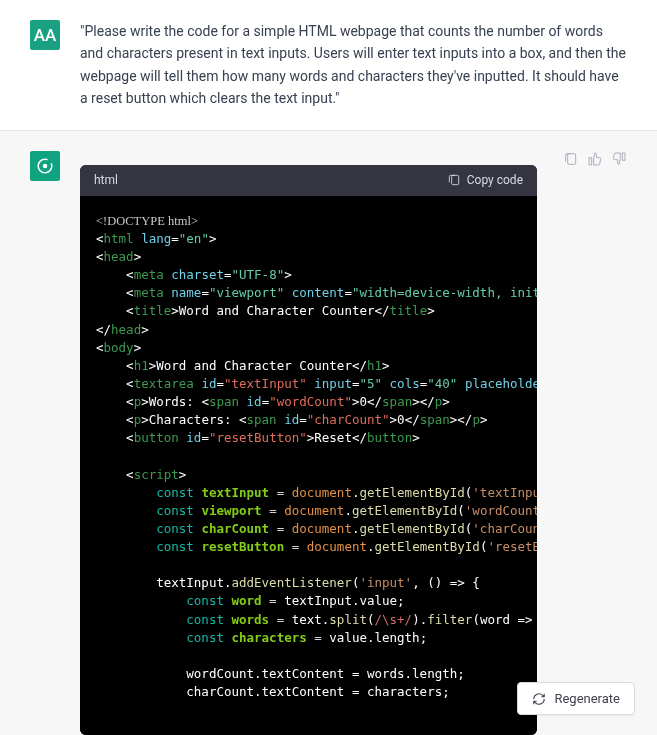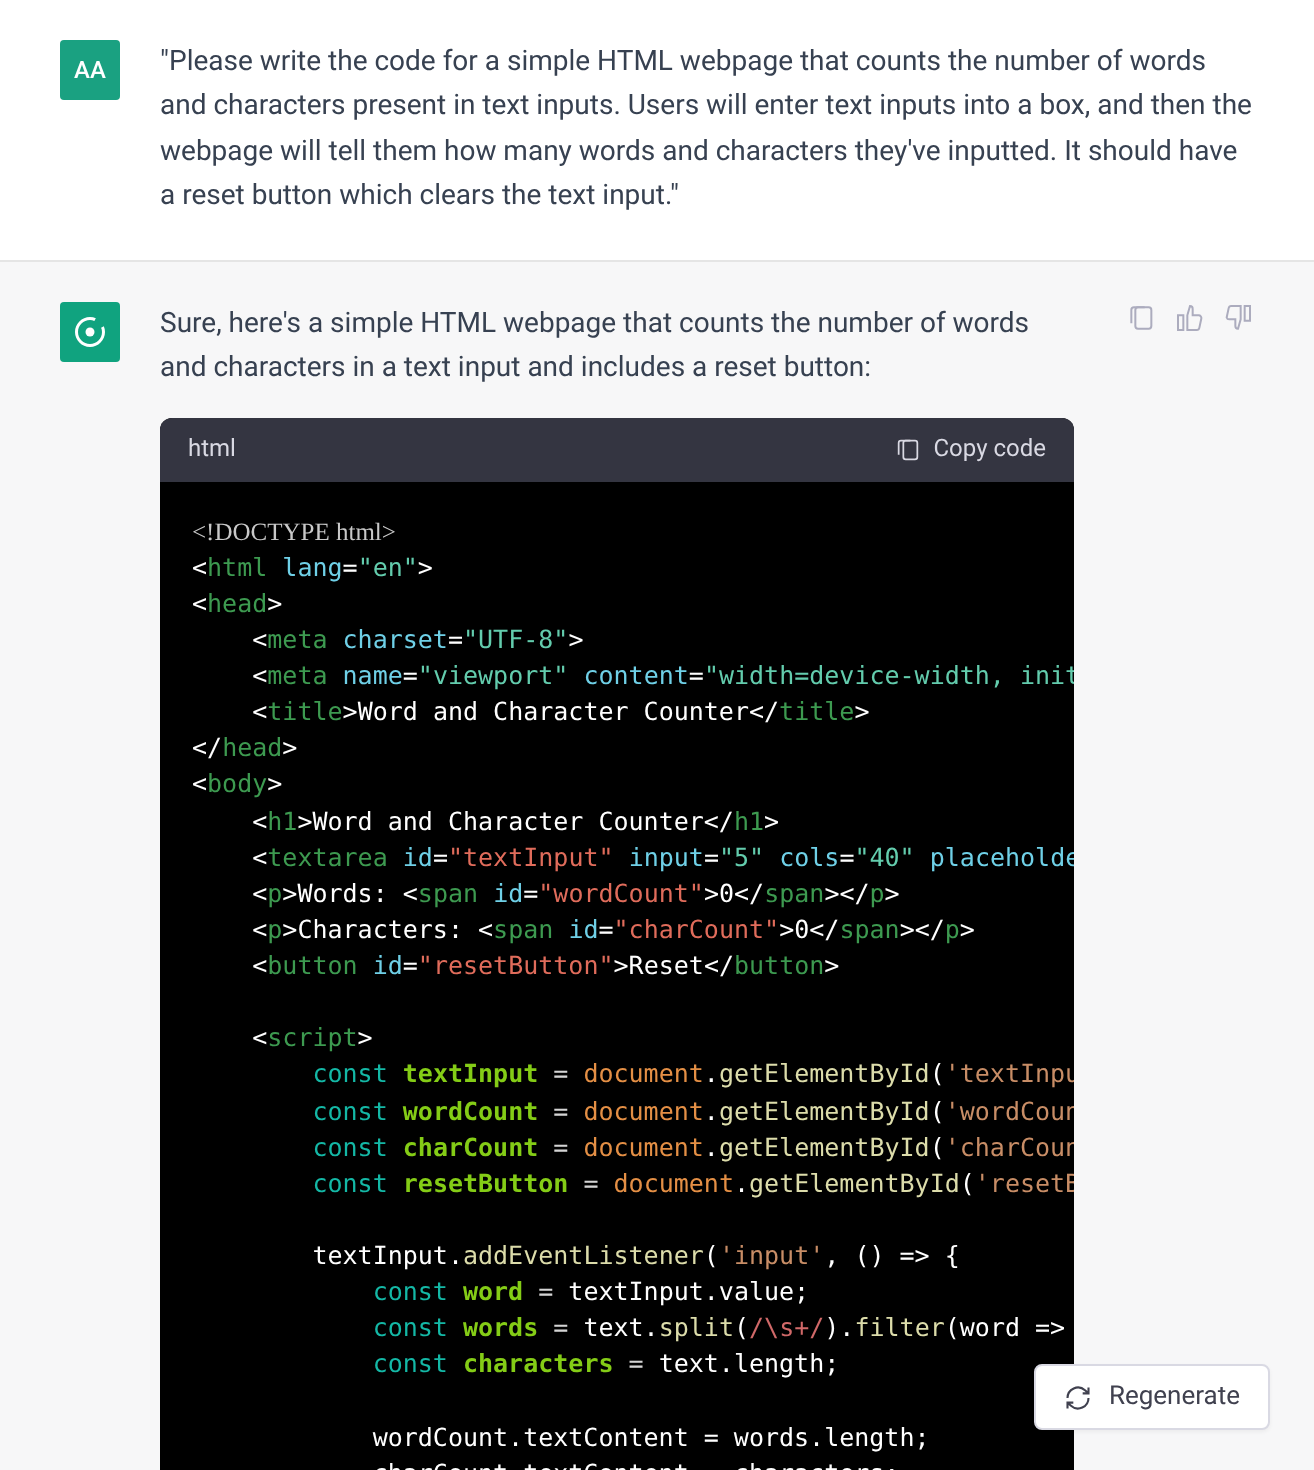--- a/index.html
+++ b/index.html
@@ -20,21 +20,21 @@
   .msg.user { background: #ffffff; border-bottom: 1px solid #e5e5e5; }
   .msg.assistant { background: #f7f7f8; }
   .avatar {
     width: 30px;
     height: 30px;
     flex: none;
     border-radius: 2px;
     display: flex;
     align-items: center;
     justify-content: center;
-    font-size: 12px;
+    font-size: 17px;
     color: #fff;
     font-weight: 500;
   }
   .avatar.user-av { background: #1aa181; }
   .avatar.bot-av { background: #10a37f; }
   .bot-logo {
     width: 18px; height: 18px;
   }
   .content {
     flex: 1;
@@ -131,21 +131,20 @@
 </div>
 
 <div class="msg assistant">
   <div class="avatar bot-av">
     <svg class="bot-logo" viewBox="0 0 24 24">
       <path fill="#fff" d="M22 12c0 5.5-4.5 10-10 10S2 17.5 2 12 6.5 2 12 2c1.4 0 2.7.3 3.9.8l-1 1.8C14 4.2 13 4 12 4 7.6 4 4 7.6 4 12s3.6 8 8 8 8-3.6 8-8c0-1-.2-2-.6-2.9l1.8-1C21.7 9.3 22 10.6 22 12z"></path>
       <circle cx="12" cy="12" r="3" fill="#fff"></circle>
     </svg>
   </div>
   <div class="content">
-    <div>Sure, here's a simple HTML webpage that counts the number of words and characters in a text input and includes a reset button:</div>
 
     <div class="codeblock">
       <div class="codehead">
         <span>html</span>
         <div class="copybtn">
           <svg class="copy-ico" viewBox="0 0 24 24">
             <rect x="8" y="4" width="12" height="16" rx="2"></rect>
             <path d="M4 16V6a2 2 0 0 1 2-2h8"></path>
           </svg>
           <span>Copy code</span>
@@ -160,28 +159,28 @@
 <span class="punct">&lt;/</span><span class="tag">head</span><span class="punct">&gt;</span>
 <span class="punct">&lt;</span><span class="tag">body</span><span class="punct">&gt;</span>
     <span class="punct">&lt;</span><span class="tag">h1</span><span class="punct">&gt;</span><span class="plain">Word and Character Counter</span><span class="punct">&lt;/</span><span class="tag">h1</span><span class="punct">&gt;</span>
     <span class="punct">&lt;</span><span class="tag">textarea</span> <span class="attr">id</span><span class="punct">=</span><span class="id-tok">"textInput"</span> <span class="attr">input</span><span class="punct">=</span><span class="str">"5"</span> <span class="attr">cols</span><span class="punct">=</span><span class="str">"40"</span> <span class="attr">placeholder</span>
     <span class="punct">&lt;</span><span class="tag">p</span><span class="punct">&gt;</span><span class="plain">Words: </span><span class="punct">&lt;</span><span class="tag">span</span> <span class="attr">id</span><span class="punct">=</span><span class="id-tok">"wordCount"</span><span class="punct">&gt;</span><span class="plain">0</span><span class="punct">&lt;/</span><span class="tag">span</span><span class="punct">&gt;&lt;/</span><span class="tag">p</span><span class="punct">&gt;</span>
     <span class="punct">&lt;</span><span class="tag">p</span><span class="punct">&gt;</span><span class="plain">Characters: </span><span class="punct">&lt;</span><span class="tag">span</span> <span class="attr">id</span><span class="punct">=</span><span class="id-tok">"charCount"</span><span class="punct">&gt;</span><span class="plain">0</span><span class="punct">&lt;/</span><span class="tag">span</span><span class="punct">&gt;&lt;/</span><span class="tag">p</span><span class="punct">&gt;</span>
     <span class="punct">&lt;</span><span class="tag">button</span> <span class="attr">id</span><span class="punct">=</span><span class="id-tok">"resetButton"</span><span class="punct">&gt;</span><span class="plain">Reset</span><span class="punct">&lt;/</span><span class="tag">button</span><span class="punct">&gt;</span>
 
     <span class="punct">&lt;</span><span class="tag">script</span><span class="punct">&gt;</span>
         <span class="kw">const</span> <span class="var">textInput</span><span class="op"> = </span><span class="lit">document</span><span class="dot">.</span><span class="fn">getElementById</span><span class="punct">(</span><span class="strg">'textInput'</span>
-        <span class="kw">const</span> <span class="var">wordCount</span><span class="op"> = </span><span class="lit">document</span><span class="dot">.</span><span class="fn">getElementById</span><span class="punct">(</span><span class="strg">'wordCount'</span>
+        <span class="kw">const</span> <span class="var">viewport</span><span class="op"> = </span><span class="lit">document</span><span class="dot">.</span><span class="fn">getElementById</span><span class="punct">(</span><span class="strg">'wordCount'</span>
         <span class="kw">const</span> <span class="var">charCount</span><span class="op"> = </span><span class="lit">document</span><span class="dot">.</span><span class="fn">getElementById</span><span class="punct">(</span><span class="strg">'charCount'</span>
         <span class="kw">const</span> <span class="var">resetButton</span><span class="op"> = </span><span class="lit">document</span><span class="dot">.</span><span class="fn">getElementById</span><span class="punct">(</span><span class="strg">'resetButton'</span>
 
         <span class="plain">textInput.</span><span class="fn">addEventListener</span><span class="punct">(</span><span class="strg">'input'</span><span class="punct">, </span><span class="plain">() =&gt; {</span>
             <span class="kw">const</span> <span class="var">word</span><span class="op"> = </span><span class="plain">textInput.value;</span>
             <span class="kw">const</span> <span class="var">words</span><span class="op"> = </span><span class="plain">text.</span><span class="fn">split</span><span class="punct">(</span><span class="regex">/\s+/</span><span class="punct">).</span><span class="fn">filter</span><span class="plain">(word =&gt; word !== </span>
-            <span class="kw">const</span> <span class="var">characters</span><span class="op"> = </span><span class="plain">text.length;</span>
+            <span class="kw">const</span> <span class="var">characters</span><span class="op"> = </span><span class="plain">value.length;</span>
 
             <span class="plain">wordCount.textContent = words.length;</span>
             <span class="plain">charCount.textContent = characters;</span>
         </pre>
     </div>
   </div>
 
   <div class="actions">
     <svg class="action-ico" viewBox="0 0 24 24">
       <rect x="7" y="4" width="12" height="16" rx="2"></rect>

